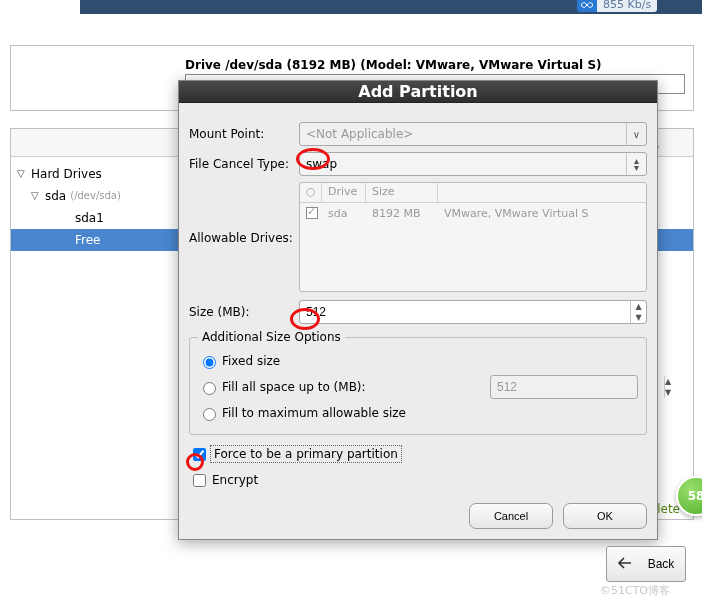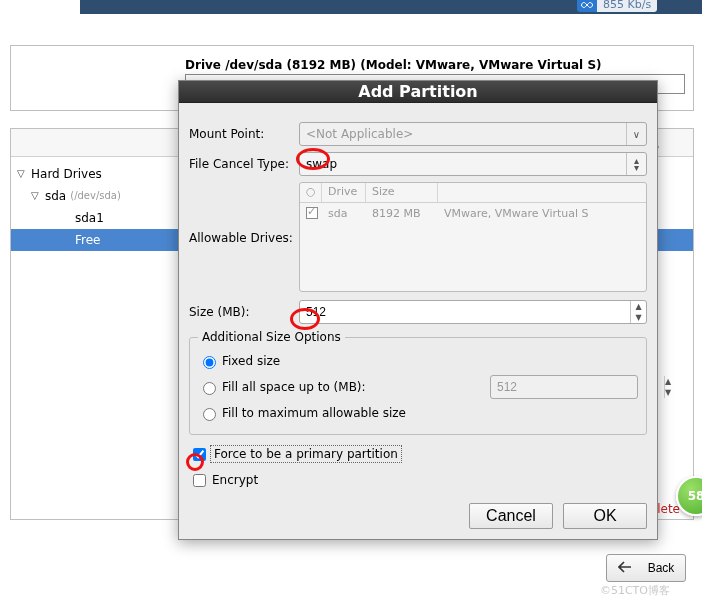--- a/index.html
+++ b/index.html
@@ -121,39 +121,39 @@
   fieldset.addl legend { padding: 0 4px; font-size: 12px; }
   .radio-row, .check-row { display: flex; align-items: center; height: 26px; }
   .radio-row input, .check-row input { margin-right: 6px; }
   .fill-spin { margin-left: auto; width: 148px; }
 
   .dlg-buttons {
     display: flex; justify-content: flex-end; gap: 10px;
     padding: 6px 10px 10px 10px;
   }
   .btn {
-    min-width: 84px; height: 26px; border: 1px solid #9a9a9a; border-radius: 2px;
-    background: linear-gradient(#fbfbfb,#e7e7e7); cursor: pointer; font-size: 16px;
+    min-width: 84px; height: 26px; border: 1px solid #9a9a9a; border-radius: 7px;
+    background: linear-gradient(#fbfbfb,#e7e7e7); cursor: pointer; font-size: 11px;
   }
 
   
   .redcircle {
     position: absolute; border: 3px solid #e11; border-radius: 50%;
     pointer-events: none;
   }
 
   
   .back-btn {
     position: absolute; right: 16px; bottom: 18px;
-    min-width: 80px; height: 28px; border: 1px solid #9a9a9a; border-radius: 3px;
+    min-width: 80px; height: 36px; border: 1px solid #9a9a9a; border-radius: 3px;
     background: linear-gradient(#fbfbfb,#e7e7e7); display: flex; align-items: center; justify-content: center;
     gap: 16px; font-size: 12px;
   }
   .delete-stub {
-    position: absolute; right: 22px; top: 502px; color: #b91c1c; font-size: 12px;
+    position: absolute; right: 22px; top: 502px; color: #4d7c0f; font-size: 12px;
   }
 
   
   .green-badge {
     position: absolute; right: 0; top: 476px; width: 40px; height: 40px;
     border-radius: 50%; background: radial-gradient(circle at 35% 30%, #9be06a, #4cae2a);
     border: 2px solid #fff; box-shadow: 0 2px 4px rgba(0,0,0,.3);
     color: #fff; font-weight: bold; display: flex; align-items: center; justify-content: center;
     font-size: 12px; transform: translateX(14px);
   }

